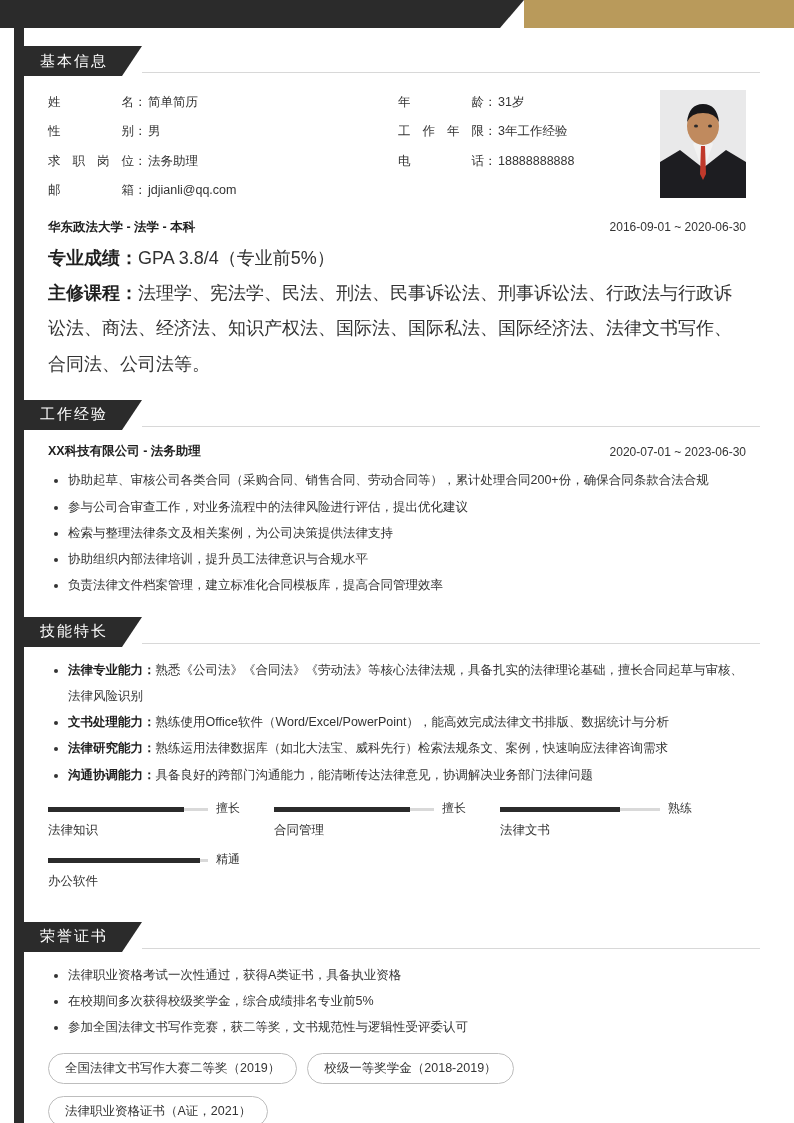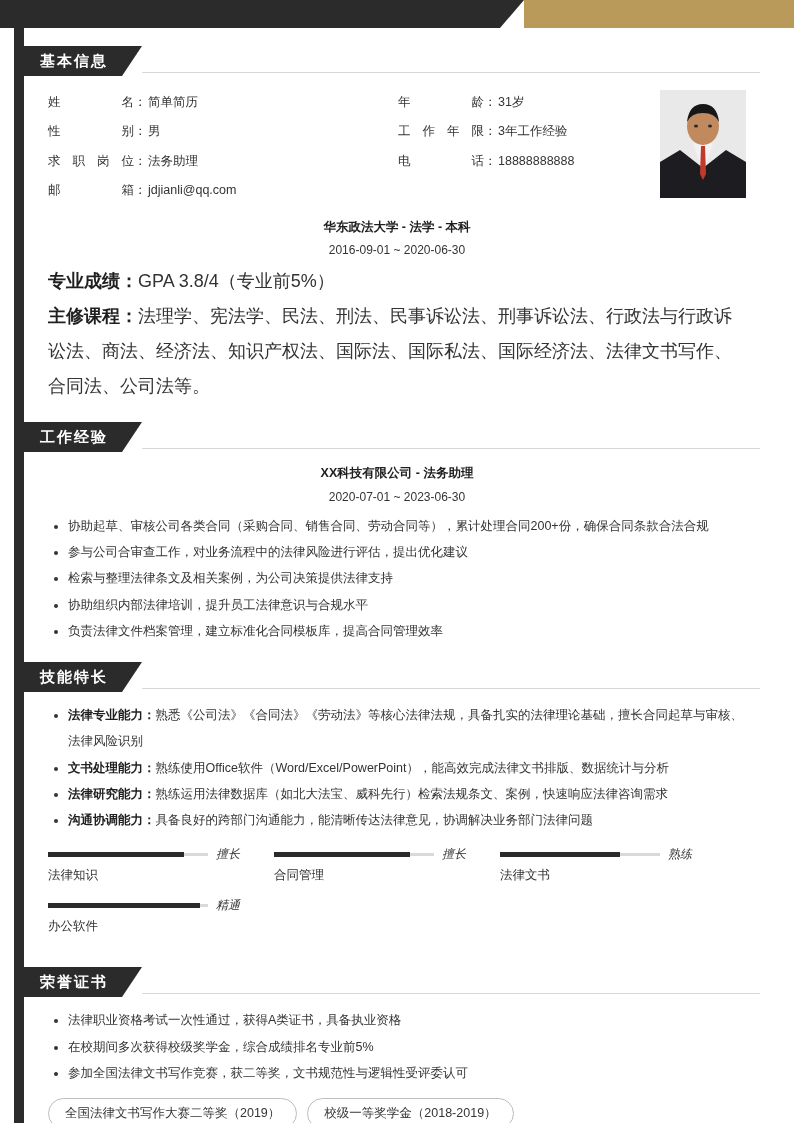--- a/index.html
+++ b/index.html
@@ -56,21 +56,21 @@
     height: 30px;
     margin-left: 14px;
     margin-top: 18px;
     display: flex;
     align-items: stretch;
   }
   .sh-block {
     background: #2b2b2b;
     color: #fff;
     font-size: 15px;
-    font-weight: bold;
+    font-weight: normal;
     letter-spacing: 2px;
     display: flex;
     align-items: center;
     padding: 0 14px 0 26px;
     height: 30px;
   }
   .sh-wedge {
     width: 0; height: 0;
     border-top: 30px solid #2b2b2b;
     border-right: 20px solid transparent;
@@ -124,24 +124,23 @@
     right: 0; top: 2px;
     width: 86px; height: 108px;
     background: #e8e8ea;
     overflow: hidden;
   }
 
   
   .entry-head {
     display: flex;
     justify-content: space-between;
-    align-items: center;
+    align-items: flex-end;
     font-size: 12.5px;
     margin-bottom: 2px;
-    flex-direction: column;
   }
   .entry-title { font-weight: bold; color: #1f1f1f; }
   .entry-date { color: #333; font-size: 12px; }
   .kv { font-size: 18px; line-height: 1.95; }
   .kv b { color: #1f1f1f; }
 
   ul.bullets {
     margin: 4px 0 0 0;
     padding-left: 20px;
   }
@@ -160,21 +159,20 @@
   }
   .skill {
     width: 226px;
     margin-bottom: 14px;
   }
   .skill-track {
     position: relative;
     height: 14px;
     display: flex;
     align-items: center;
-    font-style: italic;
   }
   .track-line {
     position: absolute;
     left: 0; top: 6px;
     width: 160px; height: 3px;
     background: #d9d9d9;
   }
   .track-fill {
     position: absolute;
     left: 0; top: 5px;

